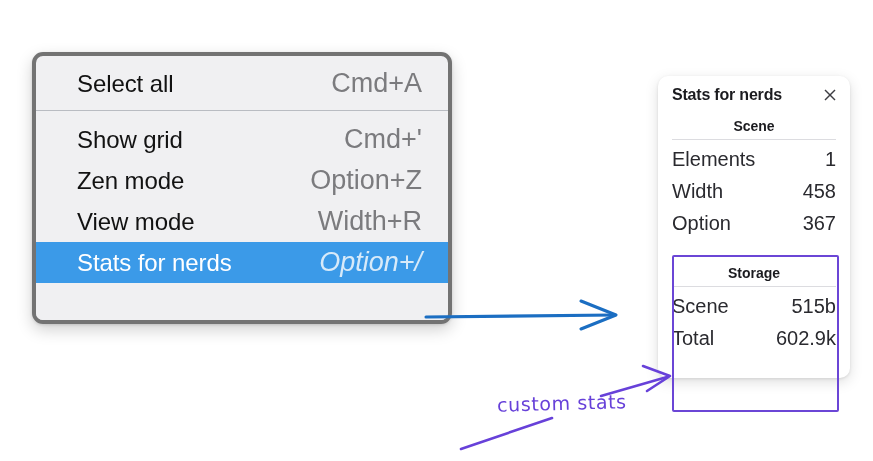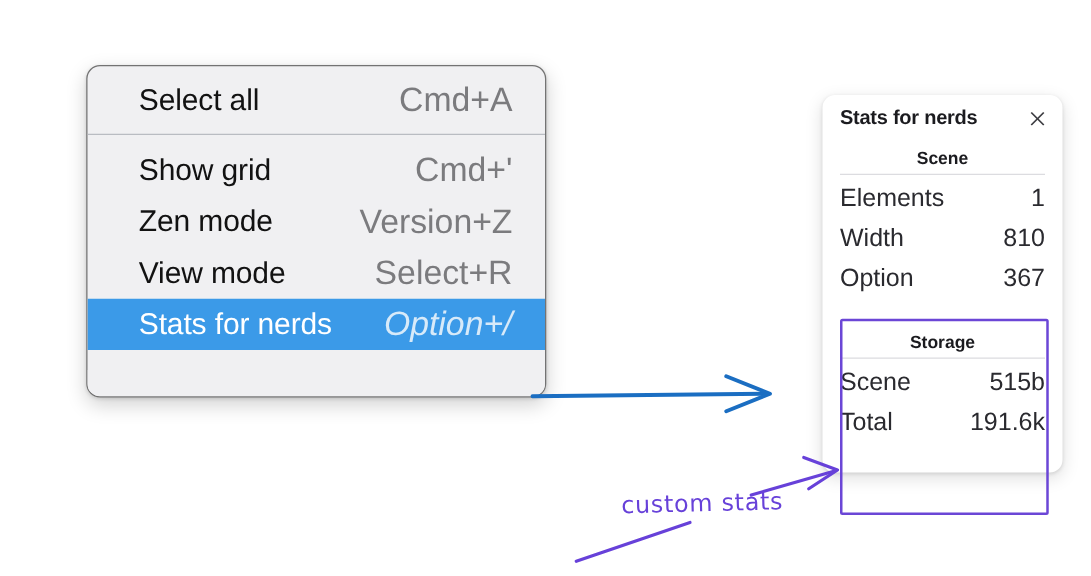--- a/index.html
+++ b/index.html
@@ -18,28 +18,27 @@
   .stage {
     position: absolute;
     inset: 0;
   }
 
   
   .context-menu {
     position: absolute;
     left: 32px;
     top: 52px;
-    width: 368px;
+    width: 420px;
     background: #f0f0f2;
-    border: 1px solid #737373;
+    border: 4px solid #737373;
     border-radius: 11px;
     box-shadow: 0 6px 16px rgba(0,0,0,0.18), 0 1px 3px rgba(0,0,0,0.12);
     overflow: hidden;
     box-sizing: border-box;
-    margin-left: 37px;
   }
   .menu-group {
     padding: 7px 0 6px 0;
   }
   .menu-group.group-two {
     padding: 8px 0 16px 0;
   }
   .menu-sep {
     height: 1px;
     background: #b9bcc2;
@@ -202,25 +201,25 @@
 
     <div class="menu-sep"></div>
 
     <div class="menu-group group-two">
       <div class="menu-item">
         <span class="label">Show grid</span>
         <span class="shortcut">Cmd+'</span>
       </div>
       <div class="menu-item">
         <span class="label">Zen mode</span>
-        <span class="shortcut">Version+Z</span>
+        <span class="shortcut">Option+Z</span>
       </div>
       <div class="menu-item">
         <span class="label">View mode</span>
-        <span class="shortcut">Select+R</span>
+        <span class="shortcut">Width+R</span>
       </div>
       <div class="menu-item selected">
         <span class="label">Stats for nerds</span>
         <span class="shortcut">Option+/</span>
       </div>
     </div>
 
     <div class="menu-footer"></div>
   </div>
 
@@ -238,40 +237,40 @@
 
       <div class="section">
         <div class="section-head">Scene</div>
         <div class="section-rule"></div>
         <div class="stat-row">
           <span class="k">Elements</span>
           <span class="v">1</span>
         </div>
         <div class="stat-row">
           <span class="k">Width</span>
-          <span class="v">810</span>
+          <span class="v">458</span>
         </div>
         <div class="stat-row">
           <span class="k">Option</span>
           <span class="v">367</span>
         </div>
       </div>
 
       <div class="spacer-md"></div>
 
       <div class="section">
         <div class="section-head">Storage</div>
         <div class="section-rule"></div>
         <div class="stat-row">
           <span class="k">Scene</span>
           <span class="v">515b</span>
         </div>
         <div class="stat-row">
           <span class="k">Total</span>
-          <span class="v">191.6k</span>
+          <span class="v">602.9k</span>
         </div>
       </div>
 
       <div class="spacer-md"></div>
 
 
     </div>
   </div>
 
   <div class="highlight-box"></div>

